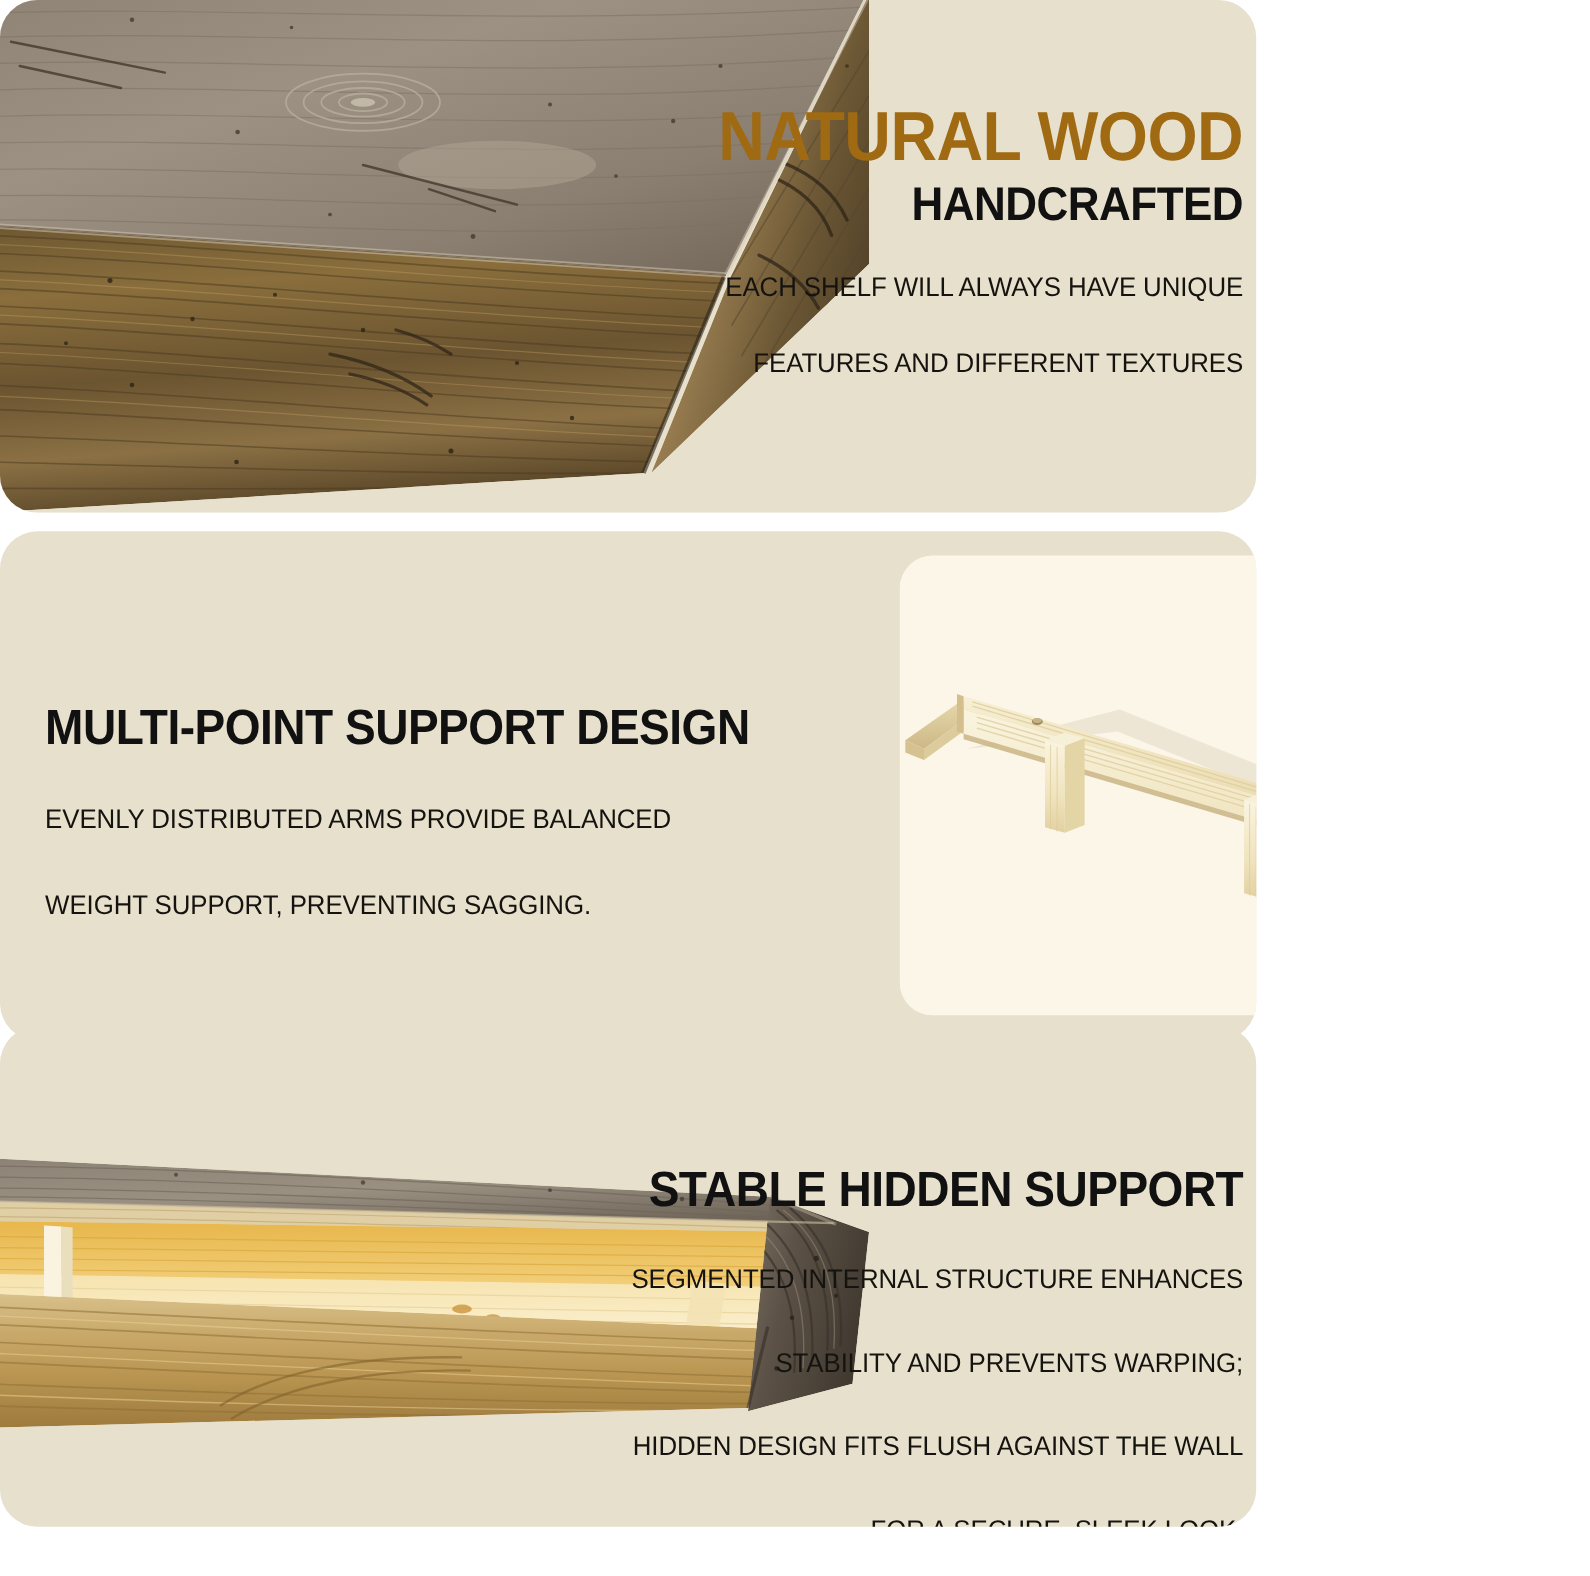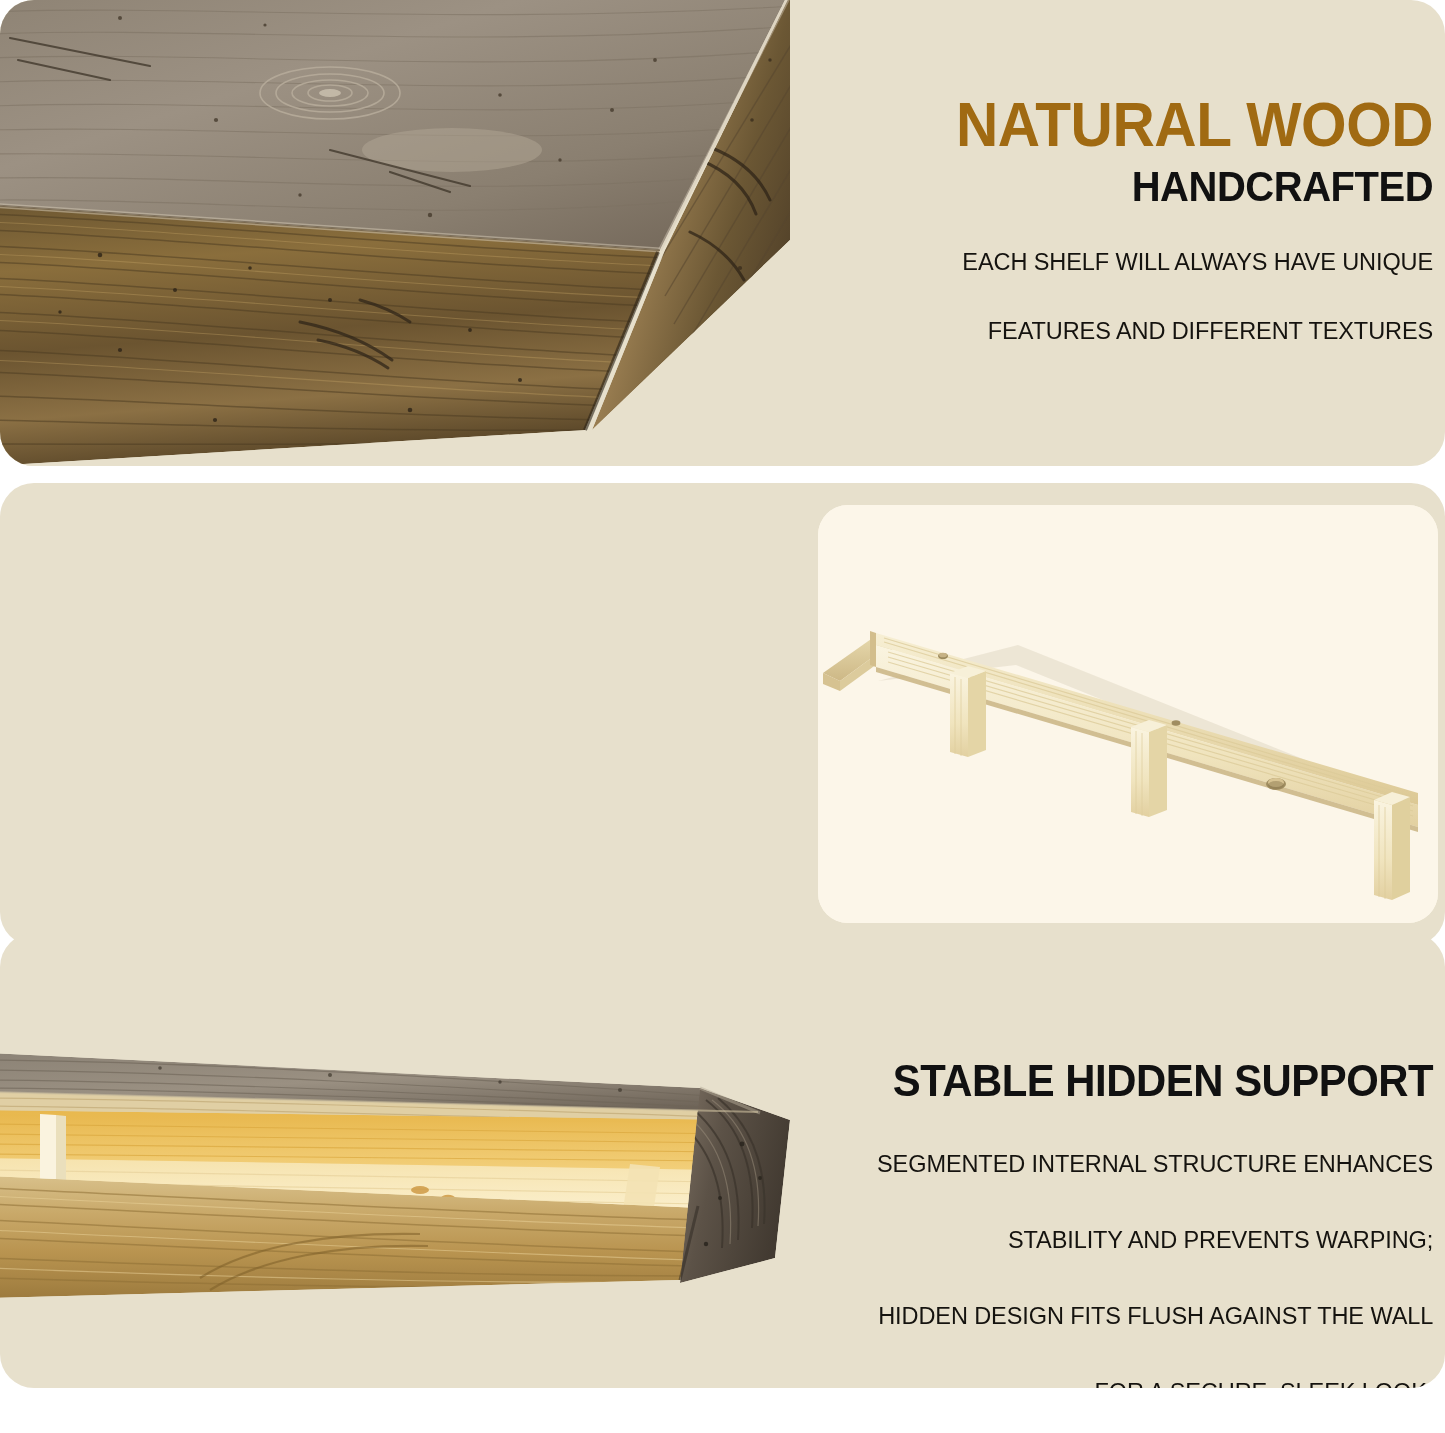--- a/index.html
+++ b/index.html
@@ -7,21 +7,21 @@
     width:1445px;height:1433px;
     font-family:"Liberation Sans","DejaVu Sans",sans-serif;
     -webkit-font-smoothing:antialiased;
     overflow:hidden;
   }
   .page{position:relative;width:1445px;height:1433px;background:#ffffff;}
 
   
   .panel{
     position:absolute;
-    left:0;width:1445px;
+    left:0;width:1142px;
     background:#E7E0CC;
     border-radius:34px;
     overflow:hidden;
   }
   #panel-1{top:0;height:466px;}
   #panel-2{top:483px;height:463px;}
   #panel-3{top:933px;height:455px;}
 
   
   .txt-block{position:absolute;}
@@ -241,20 +241,25 @@
     <div class="txt-block" id="p1-text">
       <div class="h-main h-gold">NATURAL WOOD</div>
       <div class="h-main h-sub">HANDCRAFTED</div>
       <p class="body-copy">EACH SHELF WILL ALWAYS HAVE UNIQUE</p>
       <p class="body-copy">FEATURES AND DIFFERENT TEXTURES</p>
     </div>
   </div>
 
   <div class="panel" id="panel-2">
 
+    <div class="txt-block" id="p2-text">
+      <div class="h-main">MULTI-POINT SUPPORT DESIGN</div>
+      <p class="body-copy">EVENLY DISTRIBUTED ARMS PROVIDE BALANCED</p>
+      <p class="body-copy">WEIGHT SUPPORT, PREVENTING SAGGING.</p>
+    </div>
 
     <div id="p2-card">
       <svg width="620" height="418" viewBox="0 0 620 418">
         <defs>
           <linearGradient id="pineA" x1="0" y1="0" x2="0" y2="1">
             <stop offset="0%" stop-color="#F7EFD4"></stop>
             <stop offset="45%" stop-color="#EDE0B8"></stop>
             <stop offset="100%" stop-color="#DCC894"></stop>
           </linearGradient>
           <linearGradient id="pineB" x1="0" y1="0" x2="0" y2="1">

